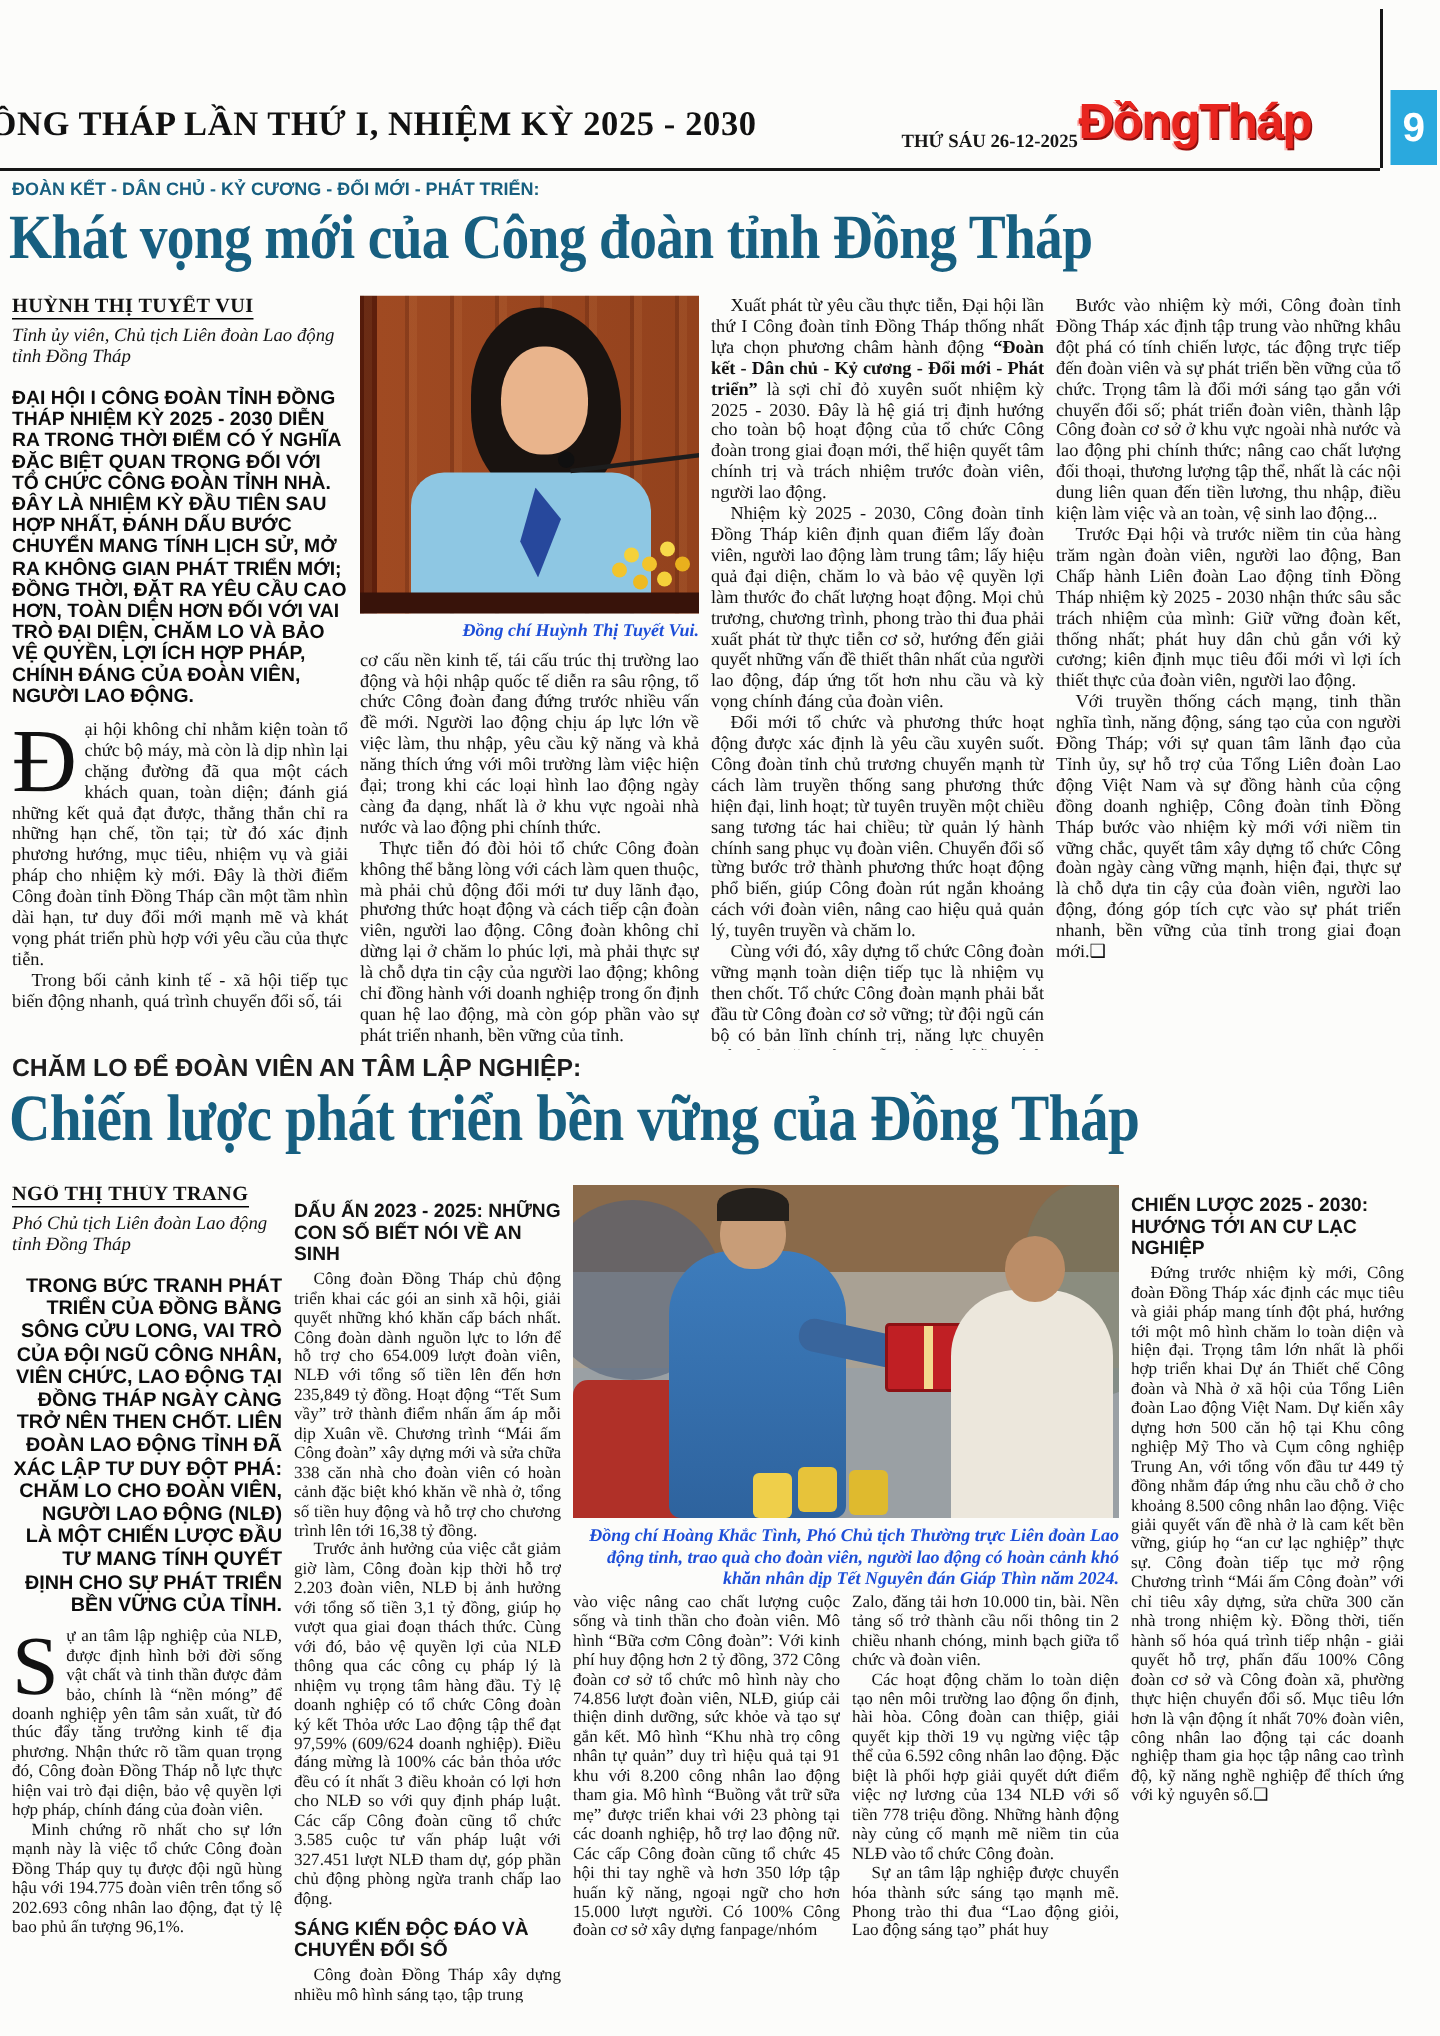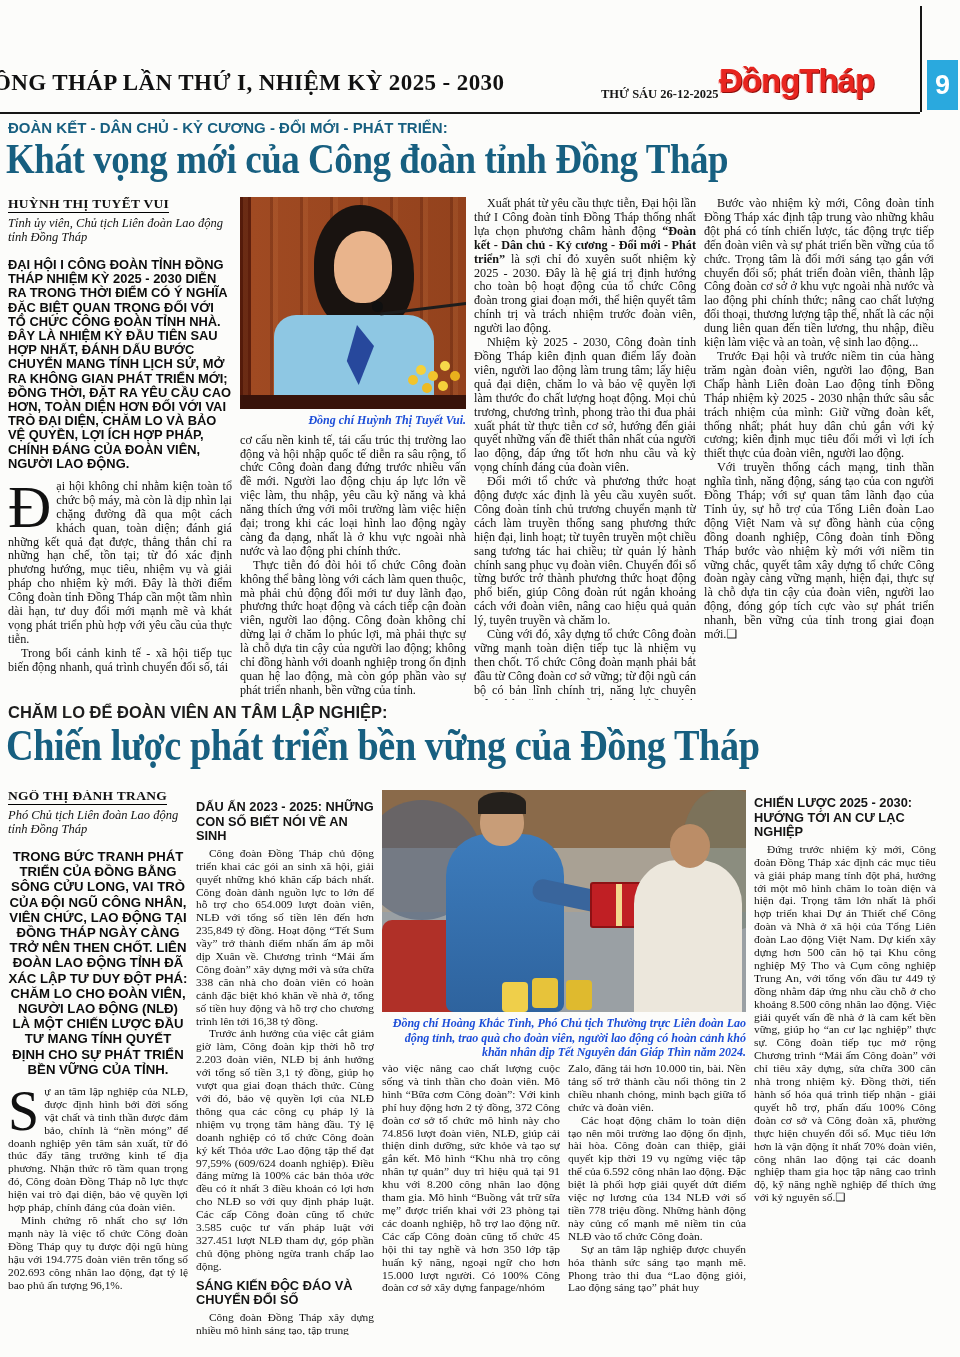--- a/index.html
+++ b/index.html
@@ -12,39 +12,39 @@
   .mast-logo{position:absolute;left:719px;top:62px;font-family:"Liberation Sans",sans-serif;
     font-weight:800;font-size:33px;color:#e8251f;letter-spacing:-1px;
     text-shadow:1px 1px 0 #8e0e0c, -1px 1px 0 #f9b7b4;}
   .page-box{position:absolute;left:927px;top:60px;width:31px;height:50px;background:#2aa9de;
     color:#fff;font-family:"Liberation Sans",sans-serif;font-weight:bold;font-size:27px;
     display:flex;align-items:center;justify-content:center;}
   .vrule{position:absolute;left:920px;top:6px;width:2px;height:106px;background:#161616;}
   .hrule{position:absolute;left:0;top:112px;width:920px;height:2px;background:#161616;}
   
   .kicker1{position:absolute;left:8px;top:119px;font-family:"Liberation Sans",sans-serif;
-    font-weight:bold;font-size:15px;color:#175f80;white-space:nowrap;}
+    font-weight:bold;font-size:12px;color:#175f80;white-space:nowrap;}
   .headline1{position:absolute;left:6px;top:135px;font-weight:bold;font-size:42px;color:#175f80;
     transform:scaleX(.88);transform-origin:left top;white-space:nowrap;letter-spacing:-.5px;}
   .kicker2{position:absolute;left:8px;top:703px;font-family:"Liberation Sans",sans-serif;
     font-weight:bold;font-size:16.5px;color:#1d1d1d;white-space:nowrap;}
   .headline2{position:absolute;left:6px;top:720px;font-weight:bold;font-size:44px;color:#175f80;
     transform:scaleX(.87);transform-origin:left top;white-space:nowrap;letter-spacing:-.5px;}
   .col{position:absolute;overflow:hidden;text-align:justify;}
   .a1{font-size:12.2px;line-height:13.9px;top:197px;height:503px;}
   .a2{font-size:11.4px;line-height:12.9px;}
   p{margin:0;}
   .ind{text-indent:13px;}
   .author{font-weight:bold;font-size:13.5px;letter-spacing:.3px;border-bottom:1.3px solid #000;
     display:inline-block;padding-bottom:1px;text-indent:0;}
   .author-title{font-style:italic;font-size:12.5px;line-height:14.5px;text-align:left;margin-top:3px;}
   .lead1{margin-top:13px;font-family:"Liberation Sans",sans-serif;font-weight:bold;
     font-size:12.9px;line-height:14.2px;text-align:left;color:#0c0c0c;}
   .lead2{margin-top:12px;font-family:"Liberation Sans",sans-serif;font-weight:bold;
-    font-size:13.2px;line-height:15.2px;text-align:center;color:#0c0c0c;}
+    font-size:13.2px;line-height:15.2px;text-align:right;color:#0c0c0c;}
   .dropcap{float:left;font-size:60px;line-height:48px;margin:3px 5px 0 0;font-weight:normal;}
   .subhead{font-family:"Liberation Sans",sans-serif;font-weight:bold;font-size:12.8px;
     line-height:14.6px;text-align:left;color:#141414;margin:6px 0 3px;}
   .caption{font-family:Liberation Serif, serif;font-weight:bold;font-style:italic;
     font-size:12px;line-height:14.6px;color:#1d4ed8;text-align:right;}
   
   .photo1{position:relative;width:226px;height:212px;overflow:hidden;
     background:repeating-linear-gradient(90deg,rgba(40,5,0,.18) 0 3px,rgba(255,190,120,.08) 3px 8px,transparent 8px 30px),
                linear-gradient(90deg,#5e1f0c 0 5%,#a04a22 5%,#93421d 100%);}
   .p1-hair{position:absolute;left:74px;top:8px;width:100px;height:128px;background:#191310;border-radius:46% 54% 42% 46%;}
@@ -124,21 +124,21 @@
   <p class="ind">Bước vào nhiệm kỳ mới, Công đoàn tỉnh Đồng Tháp xác định tập trung vào những khâu đột phá có tính chiến lược, tác động trực tiếp đến đoàn viên và sự phát triển bền vững của tổ chức. Trọng tâm là đổi mới sáng tạo gắn với chuyển đổi số; phát triển đoàn viên, thành lập Công đoàn cơ sở ở khu vực ngoài nhà nước và lao động phi chính thức; nâng cao chất lượng đối thoại, thương lượng tập thể, nhất là các nội dung liên quan đến tiền lương, thu nhập, điều kiện làm việc và an toàn, vệ sinh lao động...</p>
   <p class="ind">Trước Đại hội và trước niềm tin của hàng trăm ngàn đoàn viên, người lao động, Ban Chấp hành Liên đoàn Lao động tỉnh Đồng Tháp nhiệm kỳ 2025 - 2030 nhận thức sâu sắc trách nhiệm của mình: Giữ vững đoàn kết, thống nhất; phát huy dân chủ gắn với kỷ cương; kiên định mục tiêu đổi mới vì lợi ích thiết thực của đoàn viên, người lao động.</p>
   <p class="ind">Với truyền thống cách mạng, tinh thần nghĩa tình, năng động, sáng tạo của con người Đồng Tháp; với sự quan tâm lãnh đạo của Tỉnh ủy, sự hỗ trợ của Tổng Liên đoàn Lao động Việt Nam và sự đồng hành của cộng đồng doanh nghiệp, Công đoàn tỉnh Đồng Tháp bước vào nhiệm kỳ mới với niềm tin vững chắc, quyết tâm xây dựng tổ chức Công đoàn ngày càng vững mạnh, hiện đại, thực sự là chỗ dựa tin cậy của đoàn viên, người lao động, đóng góp tích cực vào sự phát triển nhanh, bền vững của tỉnh trong giai đoạn mới.❑</p>
 </div>
 
 <div class="kicker2">CHĂM LO ĐỂ ĐOÀN VIÊN AN TÂM LẬP NGHIỆP:</div>
 <div class="headline2">Chiến lược phát triển bền vững của Đồng Tháp</div>
 
 <div class="col a2" style="left:8px;top:790px;width:180px;height:545px;">
   <div>
-    <span class="author">NGÔ THỊ ĐÁNH TRANG</span>
+    <span class="author">NGÔ THỊ THÙY TRANG</span>
     <div class="author-title">Phó Chủ tịch Liên đoàn Lao động tỉnh Đồng Tháp</div>
   </div>
   <p class="lead2">TRONG BỨC TRANH PHÁT TRIỂN CỦA ĐỒNG BẰNG SÔNG CỬU LONG, VAI TRÒ CỦA ĐỘI NGŨ CÔNG NHÂN, VIÊN CHỨC, LAO ĐỘNG TẠI ĐỒNG THÁP NGÀY CÀNG TRỞ NÊN THEN CHỐT. LIÊN ĐOÀN LAO ĐỘNG TỈNH ĐÃ XÁC LẬP TƯ DUY ĐỘT PHÁ: CHĂM LO CHO ĐOÀN VIÊN, NGƯỜI LAO ĐỘNG (NLĐ) LÀ MỘT CHIẾN LƯỢC ĐẦU TƯ MANG TÍNH QUYẾT ĐỊNH CHO SỰ PHÁT TRIỂN BỀN VỮNG CỦA TỈNH.</p>
   <p style="margin-top:8px;"><span class="dropcap" style="font-size:56px;line-height:46px;">S</span><span>ự an tâm lập nghiệp của NLĐ, được định hình bởi đời sống vật chất và tinh thần được đảm bảo, chính là “nền móng” để doanh nghiệp yên tâm sản xuất, từ đó thúc đẩy tăng trưởng kinh tế địa phương. Nhận thức rõ tầm quan trọng đó, Công đoàn Đồng Tháp nỗ lực thực hiện vai trò đại diện, bảo vệ quyền lợi hợp pháp, chính đáng của đoàn viên.</span></p>
   <p class="ind">Minh chứng rõ nhất cho sự lớn mạnh này là việc tổ chức Công đoàn Đồng Tháp quy tụ được đội ngũ hùng hậu với 194.775 đoàn viên trên tổng số 202.693 công nhân lao động, đạt tỷ lệ bao phủ ấn tượng 96,1%.</p>
 </div>
 
 <div class="col a2" style="left:196px;top:790px;width:178px;height:545px;">
   <div class="subhead" style="margin-top:10px;">DẤU ẤN 2023 - 2025: NHỮNG CON SỐ BIẾT NÓI VỀ AN SINH</div>
   <p class="ind">Công đoàn Đồng Tháp chủ động triển khai các gói an sinh xã hội, giải quyết những khó khăn cấp bách nhất. Công đoàn dành nguồn lực to lớn để hỗ trợ cho 654.009 lượt đoàn viên, NLĐ với tổng số tiền lên đến hơn 235,849 tỷ đồng. Hoạt động “Tết Sum vầy” trở thành điểm nhấn ấm áp mỗi dịp Xuân về. Chương trình “Mái ấm Công đoàn” xây dựng mới và sửa chữa 338 căn nhà cho đoàn viên có hoàn cảnh đặc biệt khó khăn về nhà ở, tổng số tiền huy động và hỗ trợ cho chương trình lên tới 16,38 tỷ đồng.</p>

